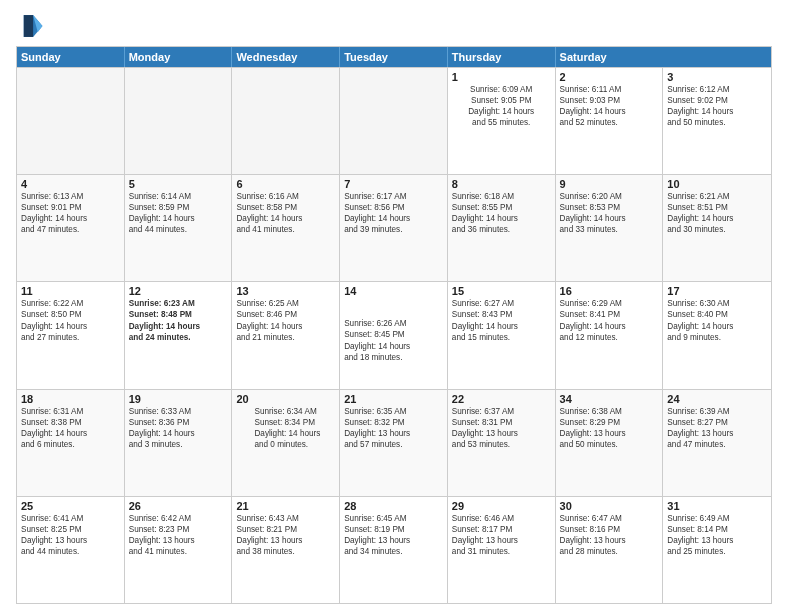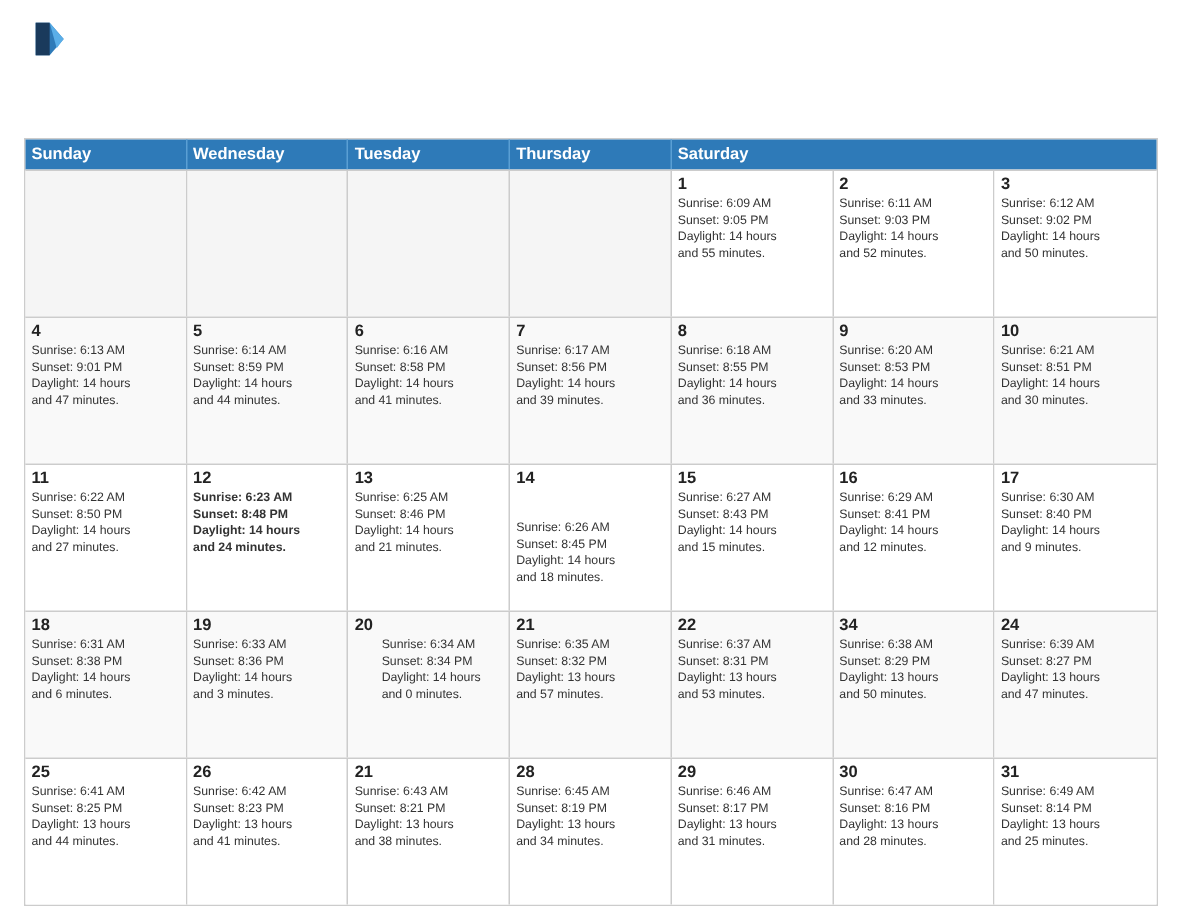--- a/index.html
+++ b/index.html
@@ -9,21 +9,20 @@
       width: 792px;
       height: 612px;
       overflow: hidden;
     }
     .page {
       width: 788px;
       height: 612px;
       padding: 12px 16px 8px 16px;
       display: flex;
       flex-direction: column;
-      gap: 46px;
     }
     .header {
       display: flex;
       align-items: flex-start;
       justify-content: space-between;
       margin-bottom: 6px;
     }
     .logo {
       display: flex;
       align-items: center;
@@ -126,34 +125,35 @@
     </div>
     <div class="title-area">
       <div class="month-title"></div>
       <div class="subtitle"></div>
     </div>
   </div>
 
   <div class="calendar">
     <div class="cal-header">
     <div class="cal-header-cell">Sunday</div>
+        <div class="cal-header-cell">Monday</div>
         <div class="cal-header-cell">Wednesday</div>
         <div class="cal-header-cell">Tuesday</div>
         <div class="cal-header-cell">Thursday</div>
         <div class="cal-header-cell">Saturday</div>
       </div>
     <div class="cal-body">
     <div class="cal-row">
           <div class="cal-cell empty"></div>
           <div class="cal-cell empty"></div>
           <div class="cal-cell empty"></div>
           <div class="cal-cell empty"></div>
           <div class="cal-cell">
             <span class="day-num">1</span>
-            <div class="cell-info" style="white-space: pre-line;">Sunrise: 6:09 AM
+            <div class="cell-info" style="white-space: pre-line; text-align: center;">Sunrise: 6:09 AM
 Sunset: 9:05 PM
 Daylight: 14 hours
 and 55 minutes.</div>
           </div>
           <div class="cal-cell">
             <span class="day-num">2</span>
             <div class="cell-info" style="white-space: pre-line;">Sunrise: 6:11 AM
 Sunset: 9:03 PM
 Daylight: 14 hours
 and 52 minutes.</div>

